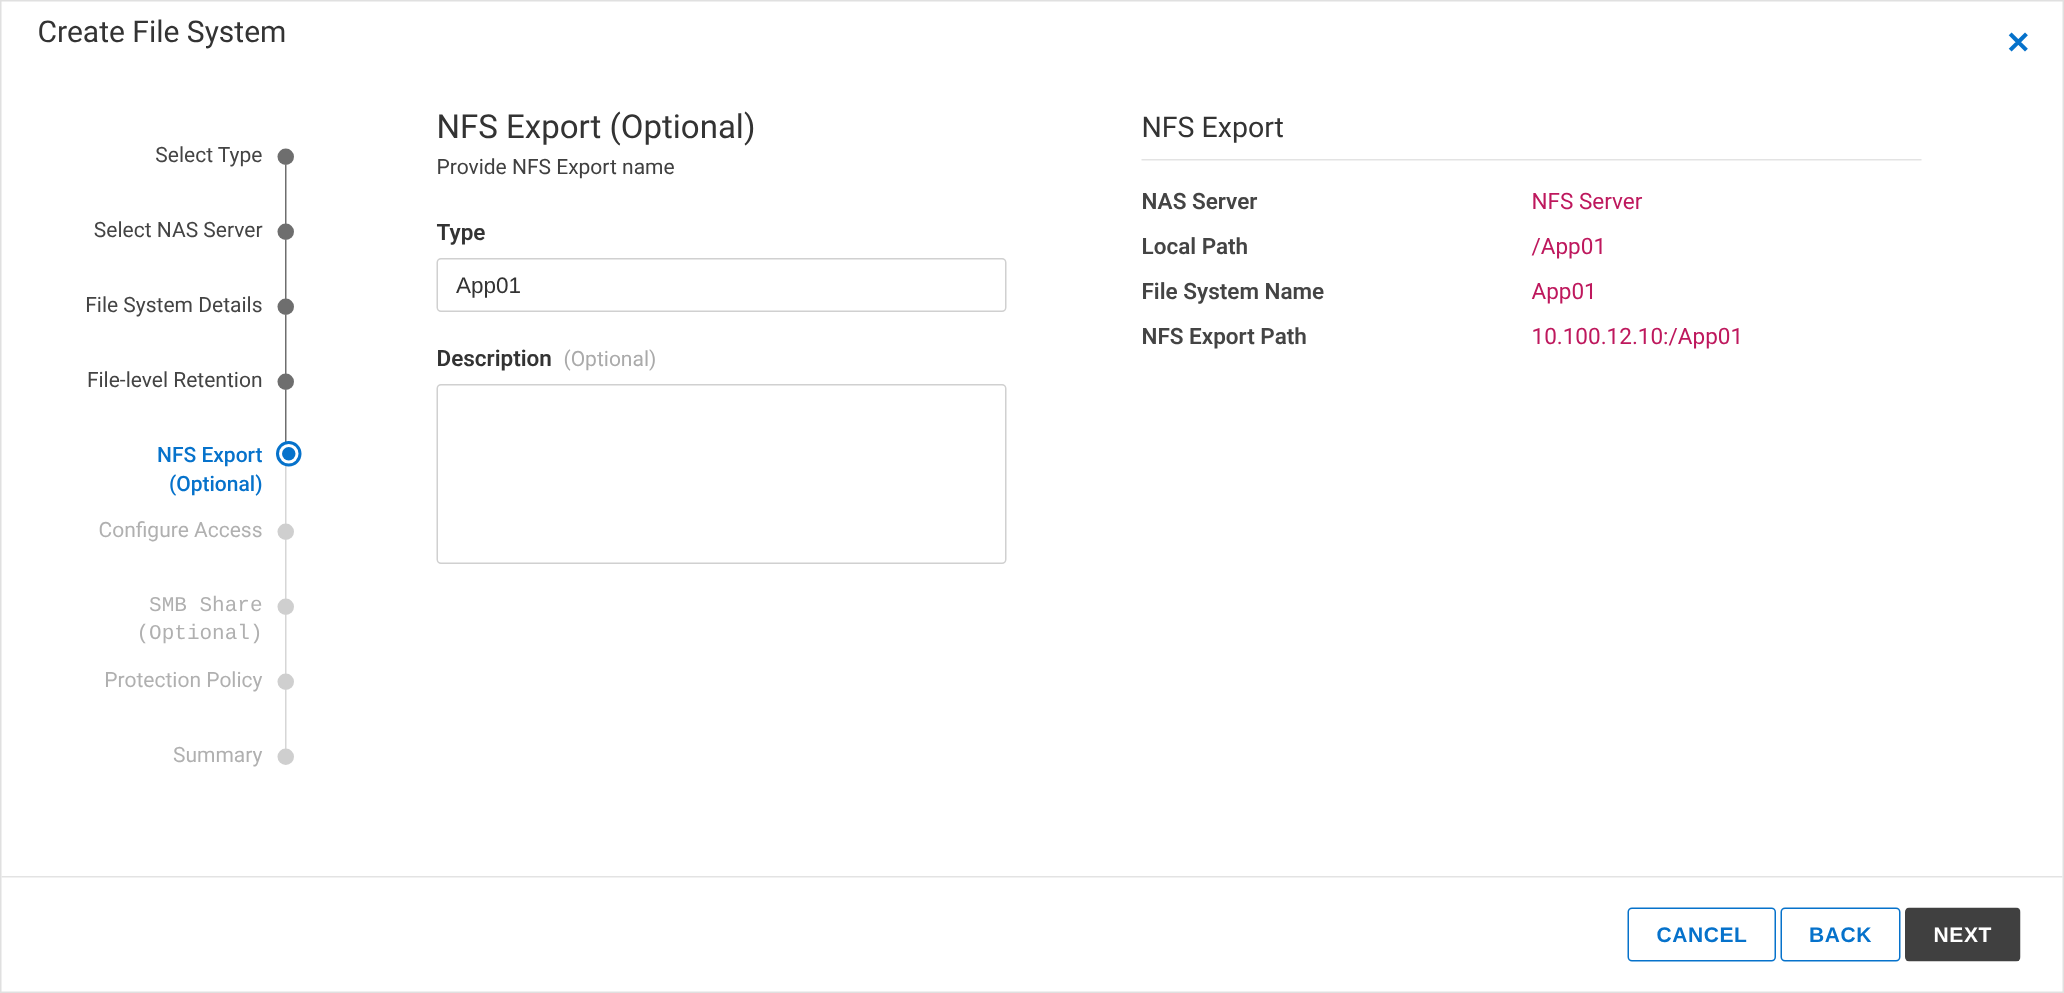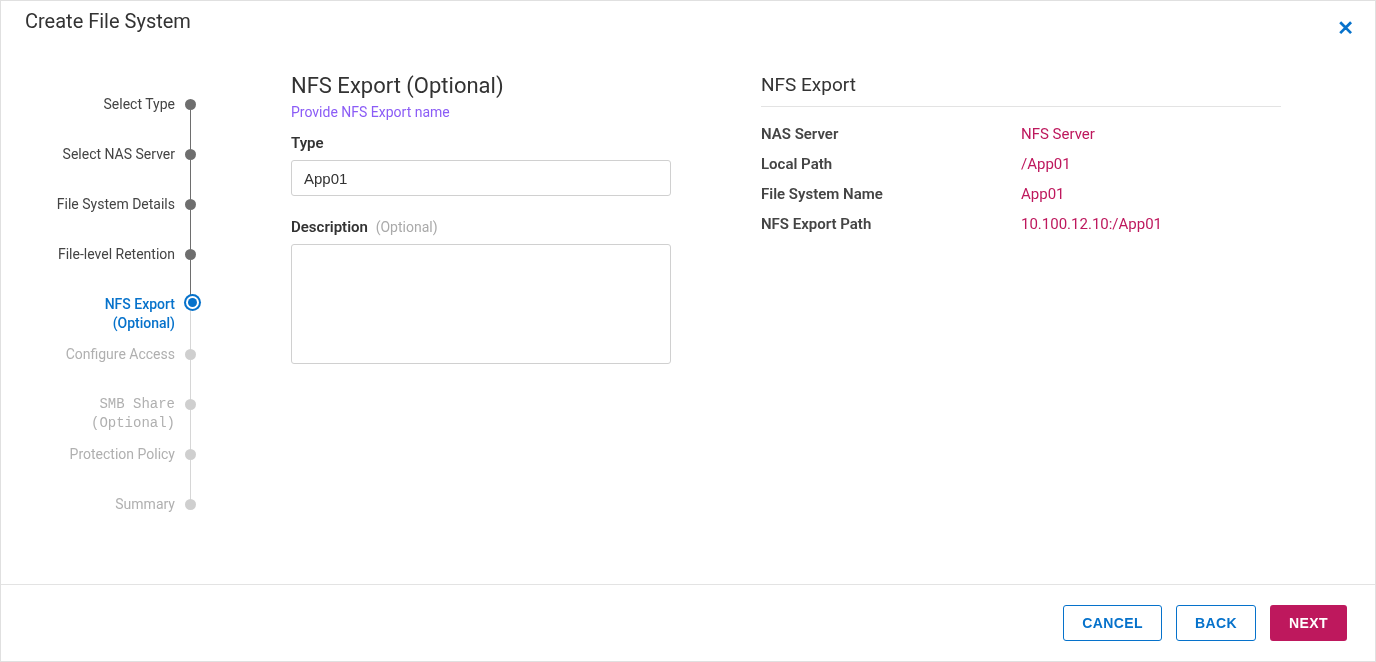--- a/index.html
+++ b/index.html
@@ -100,22 +100,22 @@
     .form-col { width: 400px; flex-shrink: 0; }
     .summary-col { flex: 1; max-width: 520px; }
     .section-title {
       font-size: 22px;
       font-weight: 400;
       color: #333;
       margin-bottom: 6px;
     }
     .section-subtitle {
       font-size: 14px;
-      color: #8b5cf6;
-      margin-bottom: 14px;
+      color: #404040;
+      margin-bottom: 26px;
     }
     .field-label {
       font-size: 15px;
       font-weight: 600;
       color: #333;
       margin-bottom: 8px;
       display: block;
     }
     .optional-hint {
       font-weight: 400;
@@ -159,39 +159,39 @@
       margin-bottom: 12px;
     }
     .kv-key { width: 260px; font-weight: 600; color: #444; }
     .kv-val { flex: 1; color: #be185d; }
     
     .footer {
       border-top: 1px solid #e3e3e3;
       padding: 20px 28px;
       display: flex;
       justify-content: flex-end;
-      gap: 14px;
+      gap: 3px;
     }
     .btn {
       height: 36px;
       padding: 0 18px;
       font-size: 14px;
       font-weight: 600;
       letter-spacing: 0.4px;
       border-radius: 3px;
       cursor: pointer;
       border: 1px solid transparent;
       background: #fff;
     }
     .btn-outline {
       border-color: #0672cb;
       color: #0672cb;
     }
     .btn-primary {
-      background: #be185d;
+      background: #404040;
       color: #fff;
     }
   </style>
 </head>
 <body>
 
 <div class="wizard-container">
   <span class="close-icon">✕</span>
 
   <div class="header-area">

